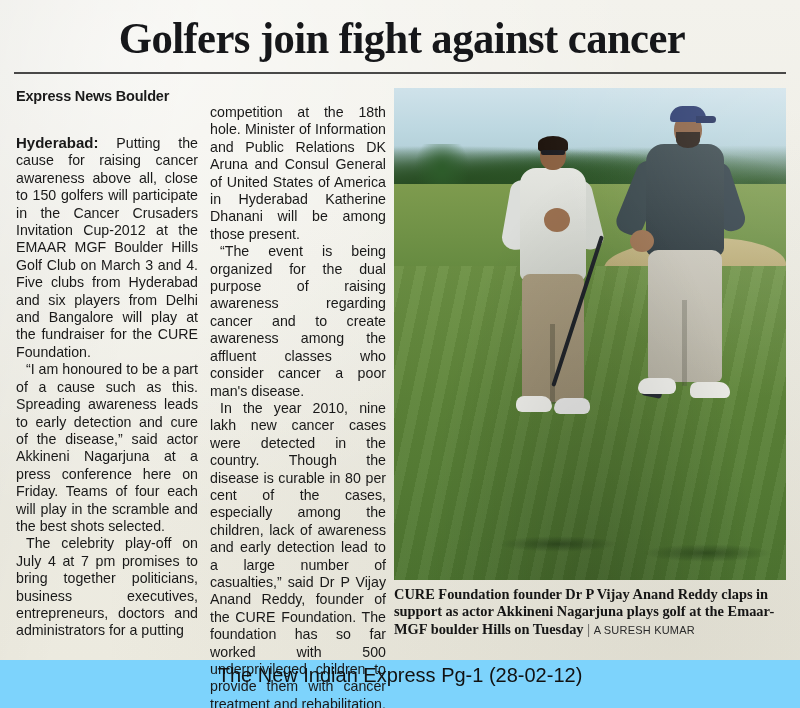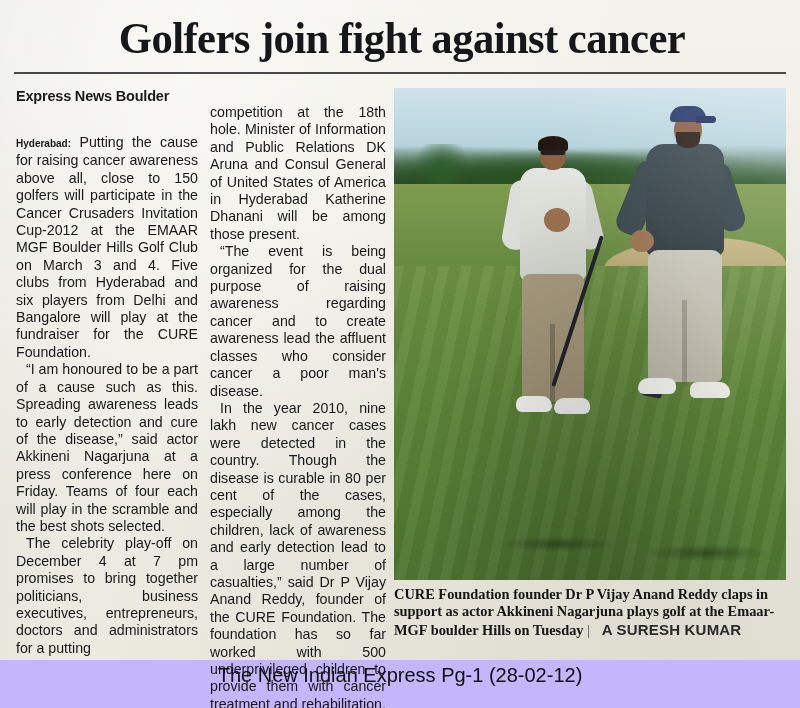--- a/index.html
+++ b/index.html
@@ -11,21 +11,21 @@
     width: 800px;
     height: 708px;
     font-family: "Liberation Serif", serif;
     color: #1a1a1a;
     overflow: hidden;
   }
   #clipping {
     position: relative;
     width: 800px;
     height: 708px;
-    background: #c4b5fd;
+    background: #7dd3fc;
   }
   
   .newsprint {
     position: absolute;
     left: 0;
     top: 0;
     width: 800px;
     height: 660px;
     background:
       linear-gradient(103deg, rgba(0,0,0,0.045) 0%, rgba(0,0,0,0) 22%),
@@ -97,21 +97,21 @@
     top: 118px;
     width: 182px;
   }
   #col2 {
     left: 210px;
     top: 88px;
     width: 176px;
   }
   .lead {
     font-weight: bold;
-    font-size: 10px;
+    font-size: 15px;
   }
   .photo {
     position: absolute;
     left: 394px;
     top: 88px;
     width: 392px;
     height: 492px;
     overflow: hidden;
     background: #7f9a52;
   }
@@ -298,26 +298,25 @@
     left: 394px;
     top: 586px;
     width: 392px;
     font-family: "Liberation Serif", serif;
     font-weight: bold;
     font-size: 14.4px;
     line-height: 17.4px;
     color: #151515;
   }
   .credit {
-    font-weight: bold;
+    font-weight: normal;
     font-family: "Liberation Sans", sans-serif;
-    font-size: 15px;
+    font-size: 11px;
     letter-spacing: 0.2px;
     color: #2a2a2a;
-    margin-left: 8px;
   }
   .credit-sep {
     font-weight: normal;
     color: #4a4a4a;
   }
   .source-line {
     position: absolute;
     left: 0;
     top: 664px;
     width: 800px;
@@ -335,26 +334,26 @@
   <div class="newsprint"></div>
 
   <div class="headline">Golfers join fight against cancer</div>
   <div class="rule-top"></div>
 
   <div class="byline">Express News Boulder</div>
 
   <div class="col" id="col1">
     <p class="first"><span class="lead">Hyderabad:</span> <span id="c1p1">Putting the cause for raising cancer awareness above all, close to 150 golfers will participate in the Cancer Crusaders Invitation Cup-2012 at the EMAAR MGF Boulder Hills Golf Club on March 3 and 4. Five clubs from Hyderabad and six players from Delhi and Bangalore will play at the fundraiser for the CURE Foundation.</span></p>
     <p>“I am honoured to be a part of a cause such as this. Spreading awareness leads to early detection and cure of the disease,” said actor Akkineni Nagarjuna at a press conference here on Friday. Teams of four each will play in the scramble and the best shots selected.</p>
-    <p>The celebrity play-off on December 4 at 7 pm promises to bring together politicians, business executives, entrepreneurs, doctors and administrators for a putting</p>
+    <p>The celebrity play-off on July 4 at 7 pm promises to bring together politicians, business executives, entrepreneurs, doctors and administrators for a putting</p>
   </div>
 
   <div class="col" id="col2">
     <p class="first">competition at the 18th hole. Minister of Information and Public Relations DK Aruna and Consul General of United States of America in Hyderabad Katherine Dhanani will be among those present.</p>
-    <p>“The event is being organized for the dual purpose of raising awareness regarding cancer and to create awareness lead the affluent classes who consider cancer a poor man's disease.</p>
+    <p>“The event is being organized for the dual purpose of raising awareness regarding cancer and to create awareness among the affluent classes who consider cancer a poor man's disease.</p>
     <p>In the year 2010, nine lakh new cancer cases were detected in the country. Though the disease is curable in 80 per cent of the cases, especially among the children, lack of awareness and early detection lead to a large number of casualties,” said Dr P Vijay Anand Reddy, founder of the CURE Foundation. The foundation has so far worked with 500 underprivileged children to provide them with cancer treatment and rehabilitation.</p>
   </div>
 
   <div class="photo">
     <div class="sky"></div>
     <div class="treeline"></div>
     <div class="palm"></div>
     <div class="fairway-far"></div>
     <div class="bunker"></div>
     <div class="green"></div>

